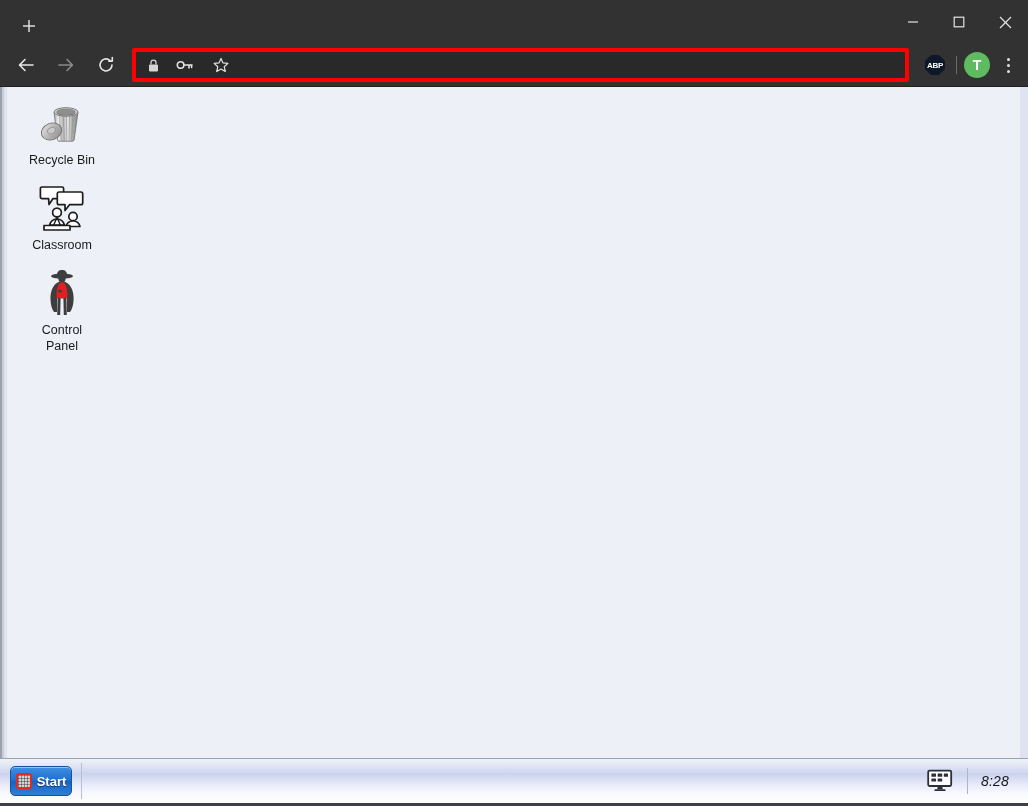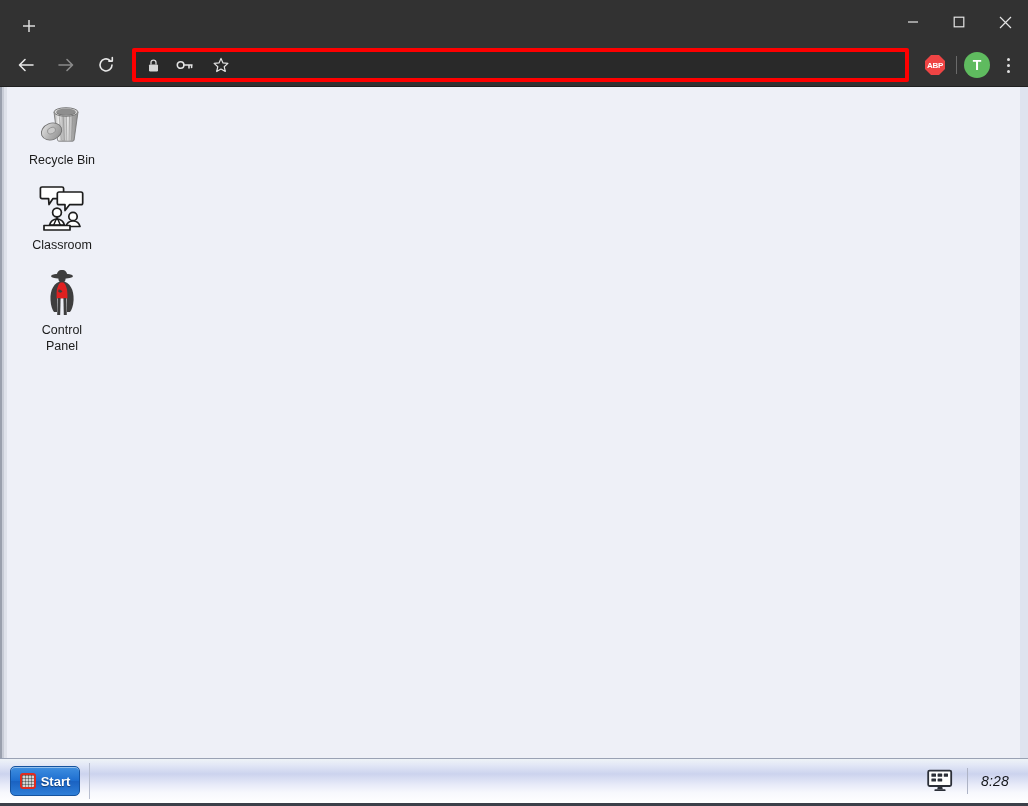--- a/index.html
+++ b/index.html
@@ -133,21 +133,21 @@
     color: #e2e2e2;
   }
   .ext-abp {
     flex: 0 0 28px;
     width: 28px; height: 28px;
     margin-left: 6px;
     display: flex; align-items: center; justify-content: center;
   }
   .abp-oct {
     width: 20px; height: 20px;
-    background: #ef4444;
+    background: #0f172a;
     clip-path: polygon(30% 0,70% 0,100% 30%,100% 70%,70% 100%,30% 100%,0 70%,0 30%);
     display: flex; align-items: center; justify-content: center;
     color: #fff; font-size: 8px; font-weight: bold; letter-spacing: -.3px;
   }
   .tool-sep {
     width: 1px; height: 18px;
     background: #6a6a6a;
     margin: 0 7px;
     flex: 0 0 1px;
   }
@@ -223,21 +223,21 @@
     flex: 0 0 48px;
     display: flex; align-items: center;
     background: linear-gradient(to bottom,
       #eef3f7 0%, #e2e7f6 14%, #ccd3ee 34%, #e7eaf8 58%, #f7f8fd 76%, #ffffff 100%);
     border-top: 1px solid #9aa2b4;
     border-bottom: 3px solid #3c4049;
     padding: 0 4px 0 10px;
     position: relative;
   }
   .start-btn {
-    width: 70px; height: 30px;
+    width: 62px; height: 30px;
     border-radius: 5px;
     background: linear-gradient(to bottom,#3f8fe0 0%,#1f6fd0 48%,#1a62c2 52%,#2f7fd8 100%);
     border: 1px solid #15539f;
     display: flex; align-items: center; justify-content: center;
     gap: 5px;
     box-shadow: inset 0 1px 0 rgba(255,255,255,.45);
   }
   .start-logo {
     width: 16px; height: 16px;
     border: 2px solid #e02b20;

